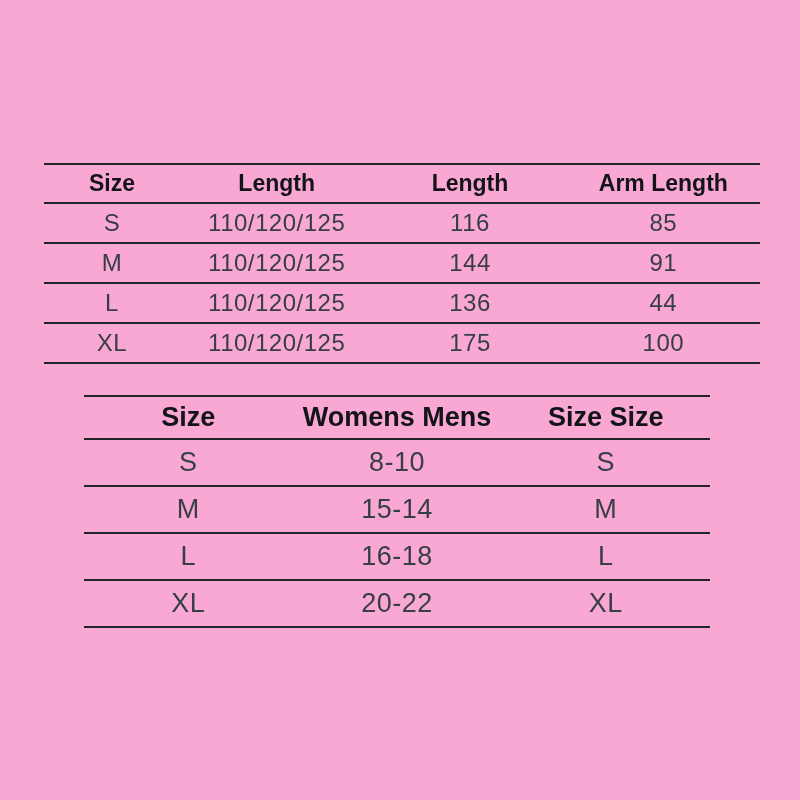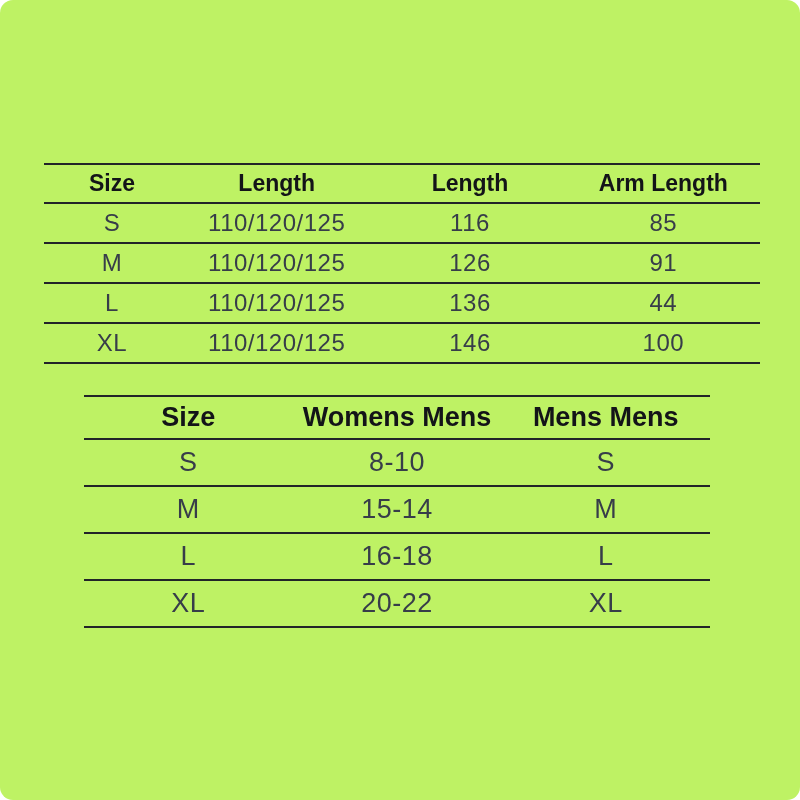--- a/index.html
+++ b/index.html
@@ -5,23 +5,22 @@
   html, body {
     margin: 0;
     padding: 0;
     background: #ffffff;
     font-family: "Liberation Sans", sans-serif;
   }
   .page {
     position: relative;
     width: 800px;
     height: 800px;
-    background: #bef264;
+    background: #f9a8d4;
     overflow: hidden;
-    border-radius: 13px;
   }
   table.size-table {
     position: absolute;
     border-collapse: collapse;
     table-layout: fixed;
     border-top: 2px solid #222428;
   }
   table.size-table tr {
     border-bottom: 2px solid #222428;
   }
@@ -77,43 +76,43 @@
       <tbody>
         <tr>
           <td>S</td>
           <td>110/120/125</td>
           <td>116</td>
           <td>85</td>
         </tr>
         <tr>
           <td>M</td>
           <td>110/120/125</td>
-          <td>126</td>
+          <td>144</td>
           <td>91</td>
         </tr>
         <tr>
           <td>L</td>
           <td>110/120/125</td>
           <td>136</td>
           <td>44</td>
         </tr>
         <tr>
           <td>XL</td>
           <td>110/120/125</td>
-          <td>146</td>
+          <td>175</td>
           <td>100</td>
         </tr>
       </tbody>
     </table>
   <table class="size-table tbl-convert">
       <thead>
         <tr>
           <th>Size</th>
           <th>Womens Mens</th>
-          <th>Mens Mens</th>
+          <th>Size Size</th>
         </tr>
       </thead>
       <tbody>
         <tr>
           <td>S</td>
           <td>8-10</td>
           <td>S</td>
         </tr>
         <tr>
           <td>M</td>

